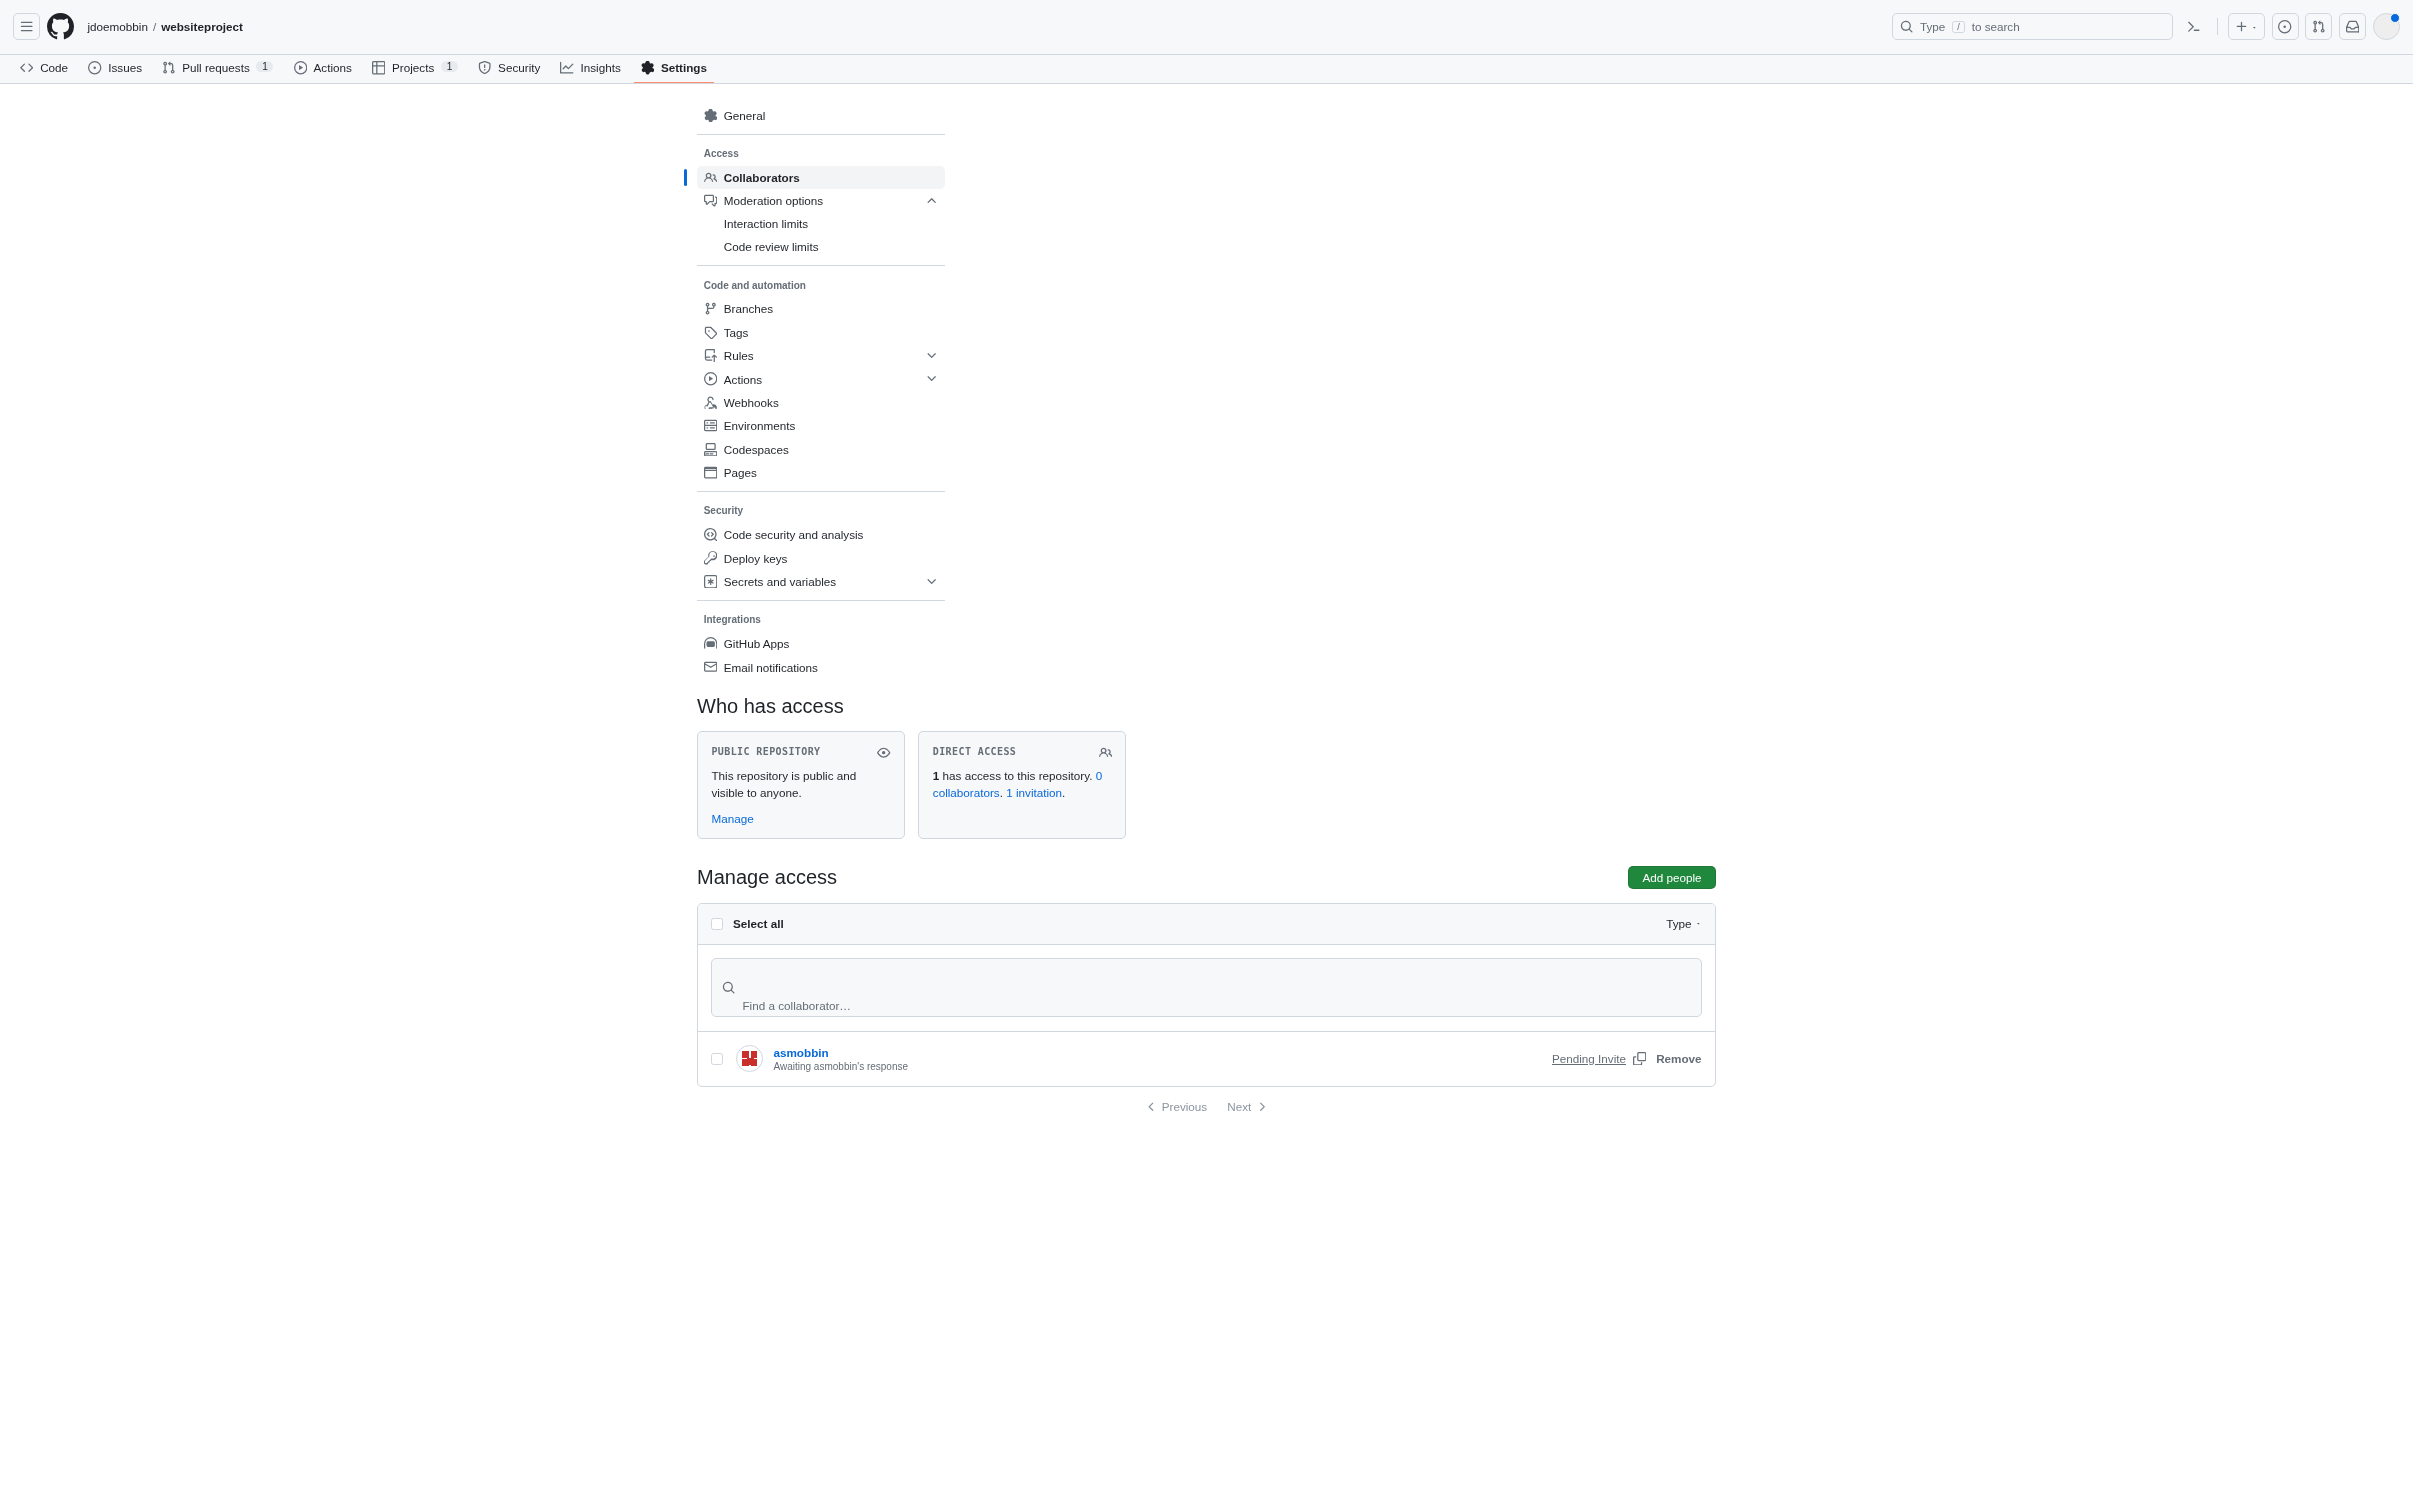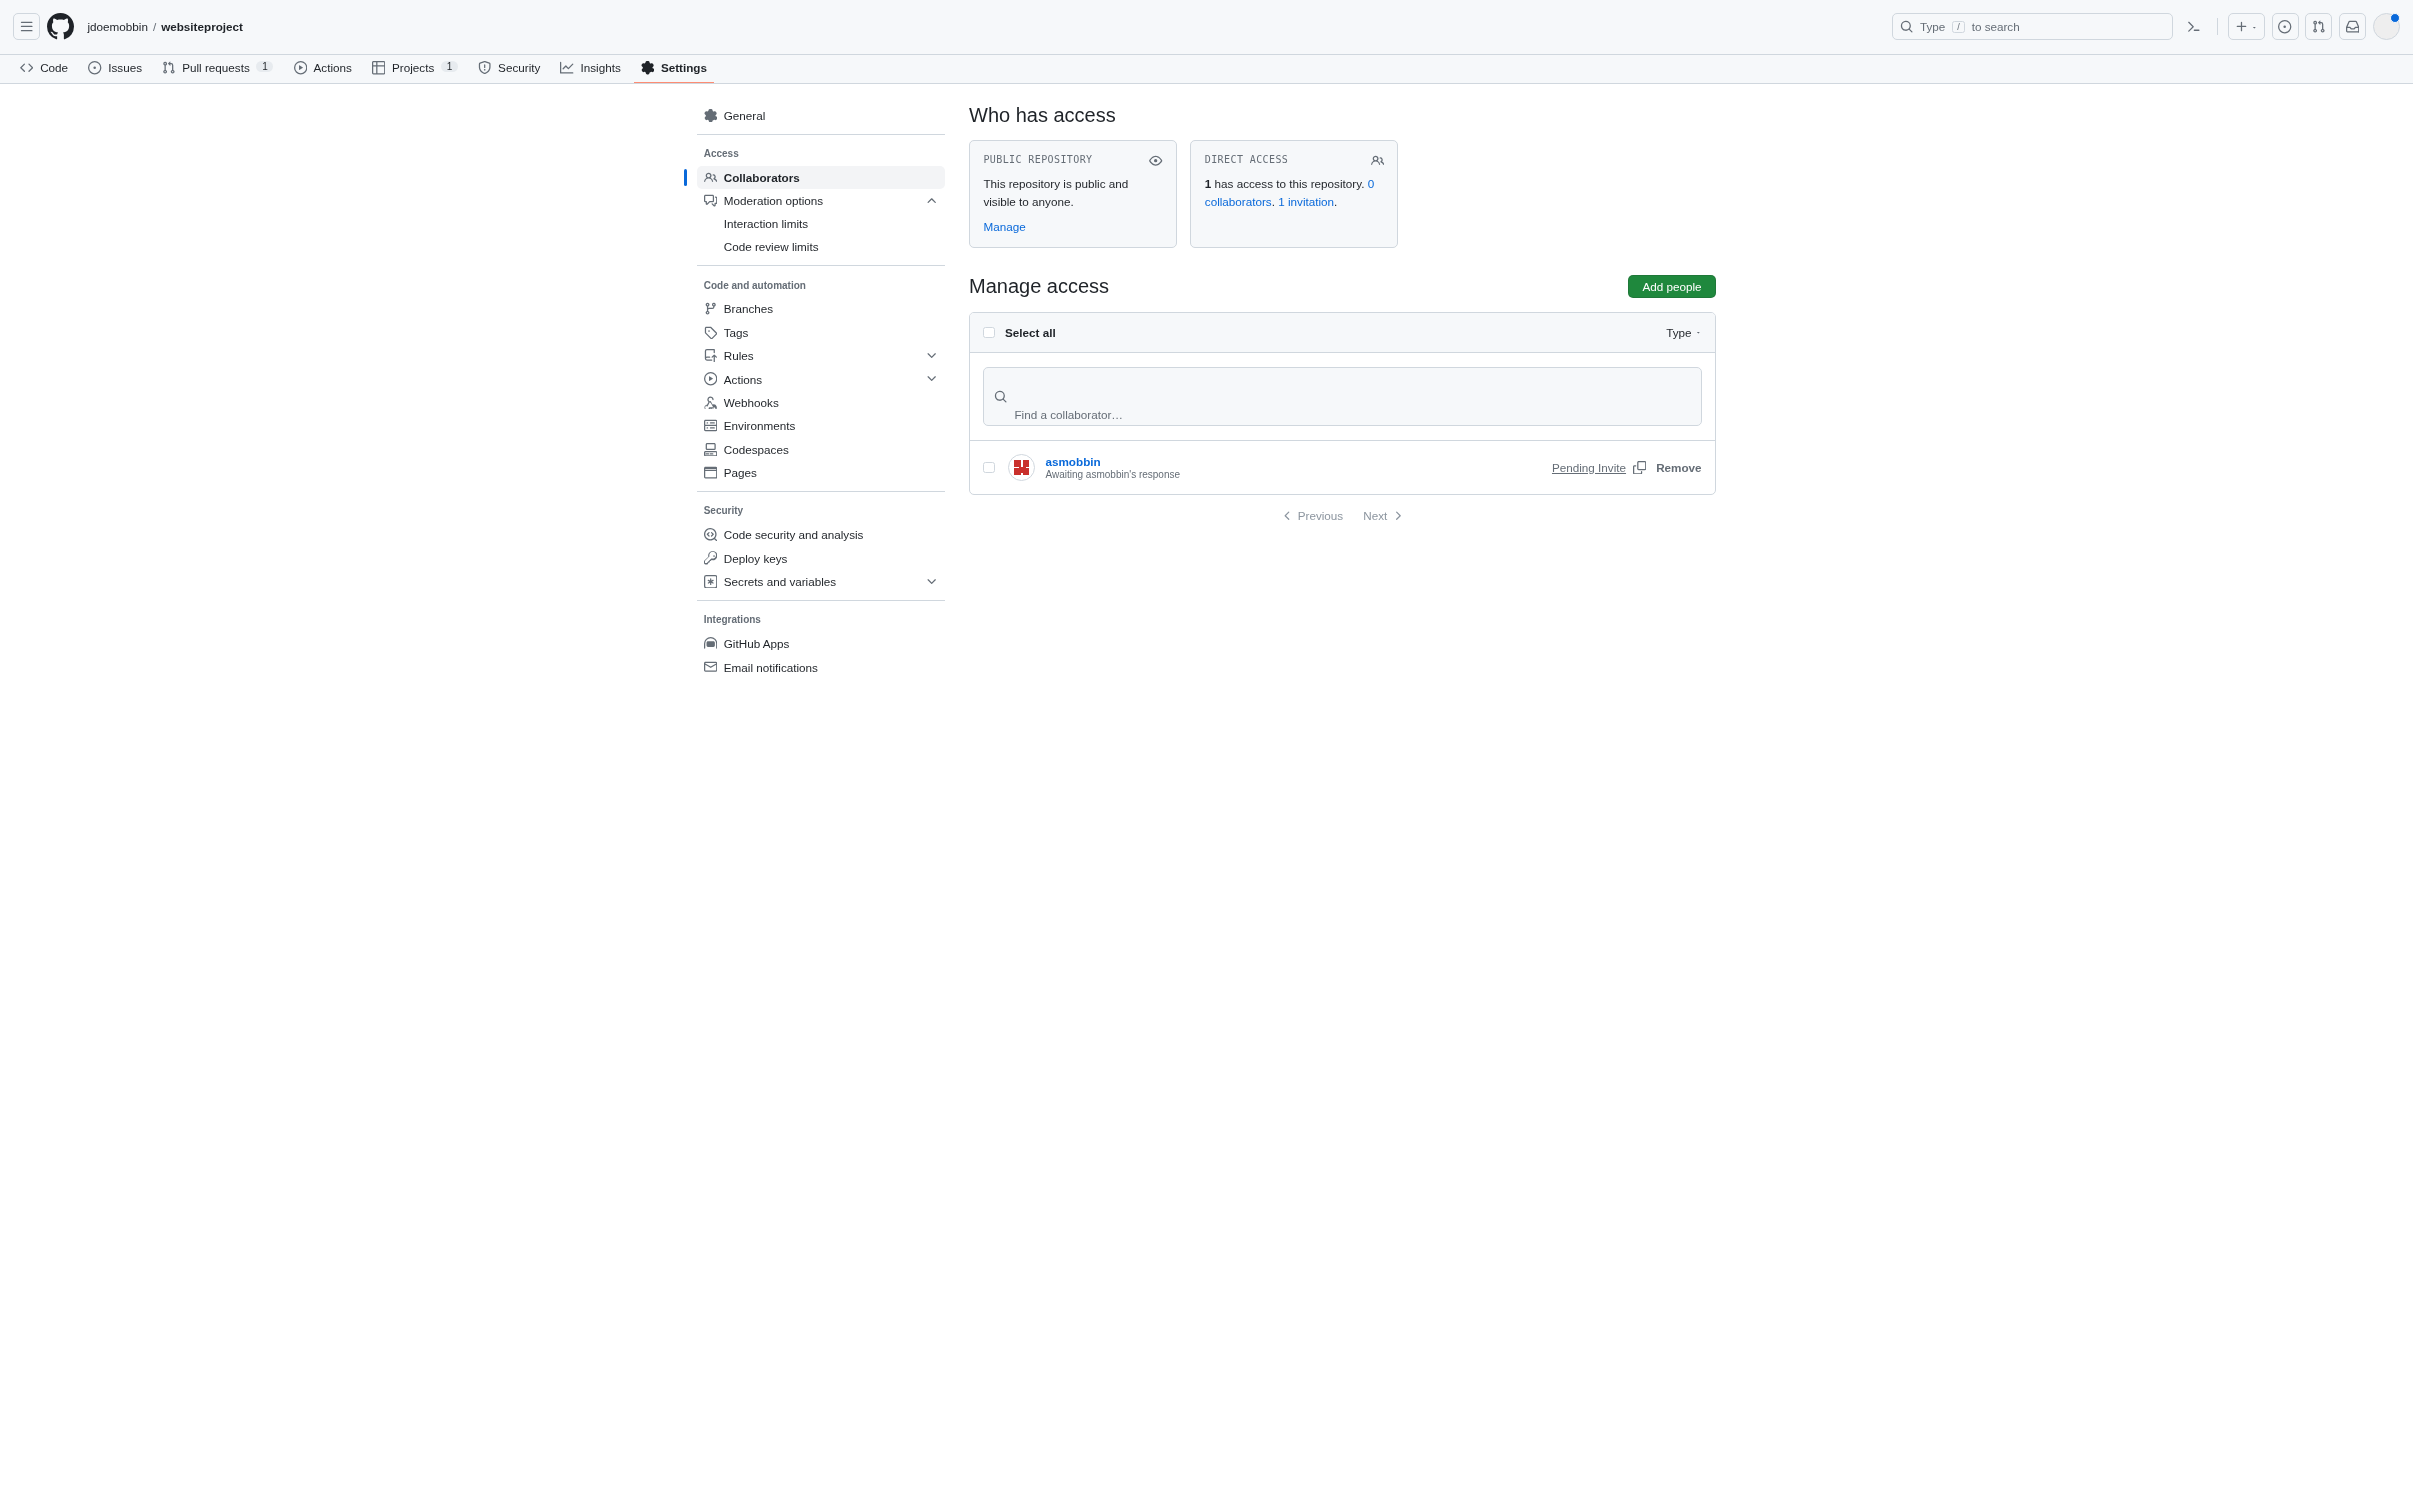--- a/index.html
+++ b/index.html
@@ -26,40 +26,40 @@
 
 
 .repo-nav { background: #f6f8fa; border-bottom: 0.8px solid #d0d7de; padding: 0 13.4px; display: flex; gap: 6.7px; }
 .nav-item { display: flex; align-items: flex-start; gap: 6.7px; padding: 6.7px 6.7px; color: #1f2328; font-size: 11.7px; border-bottom: 1.7px solid transparent; cursor: pointer; }
 .nav-item.active { border-bottom-color: #fd8c73; font-weight: 600; }
 .nav-item .count { background: #afb8c133; border-radius: 8.4px; padding: 0 5px; font-size: 10px; min-width: 17px; text-align: center; color: #1f2328; font-weight: 400; }
 .nav-item svg { color: #656d76; }
 .nav-item.active svg { color: #1f2328; }
 
 
-.container { display: flex; max-width: 1073px; margin: 0 auto; padding: 20px 27px; gap: 24px; }
+.container { display: flex; max-width: 1073px; margin: 0 auto; padding: 20px 27px; gap: 16px; flex-direction: column; }
 .sidebar { width: 248px; flex-shrink: 0; }
 .main { flex: 1; }
 
 
 .side-item { display: flex; align-items: center; gap: 6.7px; padding: 5px 6.7px; border-radius: 5px; cursor: pointer; color: #1f2328; position: relative; }
 .side-item.active { background: #f3f4f6; font-weight: 600; }
 .side-item.active::before { content: ''; position: absolute; left: -13.4px; top: 3.4px; bottom: 3.4px; width: 3.4px; background: #0969da; border-radius: 1.7px; }
 .side-item svg { color: #656d76; flex-shrink: 0; }
 .side-item .chev { margin-left: auto; }
 .side-sub { padding-left: 20px; }
 .side-sub .side-item { font-size: 11.7px; padding: 5px 6.7px; }
 .side-header { font-size: 10px; font-weight: 600; color: #656d76; padding: 6.7px 6.7px; }
 .side-divider { border-top: 0.8px solid #d0d7de; margin: 6.7px 0; }
 
 
 h2.page-title { font-size: 20px; font-weight: 400; margin-bottom: 13.4px; }
 .cards { display: flex; gap: 13.4px; margin-bottom: 27px; }
 .card { flex: 0 0 208px; border: 0.8px solid #d0d7de; border-radius: 5px; padding: 13.4px; background: #f6f8fa; position: relative; }
-.card-label { font-family: ui-monospace, SFMono-Regular, Menlo, monospace; font-size: 10px; color: #656d76; text-transform: uppercase; margin-bottom: 10px; letter-spacing: 0.4px; }
+.card-label { font-family: ui-monospace, SFMono-Regular, Menlo, monospace; font-size: 10px; color: #656d76; text-transform: uppercase; margin-bottom: 10px; letter-spacing: 0.4px; font-weight: bold; }
 .card-icon { position: absolute; top: 13.4px; right: 13.4px; color: #656d76; }
 .card-body { font-size: 11.7px; line-height: 1.5; }
 .card-body .link { color: #0969da; cursor: pointer; }
 .card-manage { margin-top: 10px; color: #0969da; cursor: pointer; font-size: 11.7px; display: inline-block; }
 
 .section-header { display: flex; align-items: center; justify-content: space-between; margin-bottom: 13.4px; }
 .section-header h2 { font-size: 20px; font-weight: 400; }
 .btn-primary { background: #1f883d; color: #ffffff; border: 0.8px solid rgba(31,35,40,0.15); border-radius: 5px; padding: 4.2px 13.4px; font-size: 11.7px; font-weight: 500; cursor: pointer; }
 
 .access-box { border: 0.8px solid #d0d7de; border-radius: 5px; overflow: hidden; }

